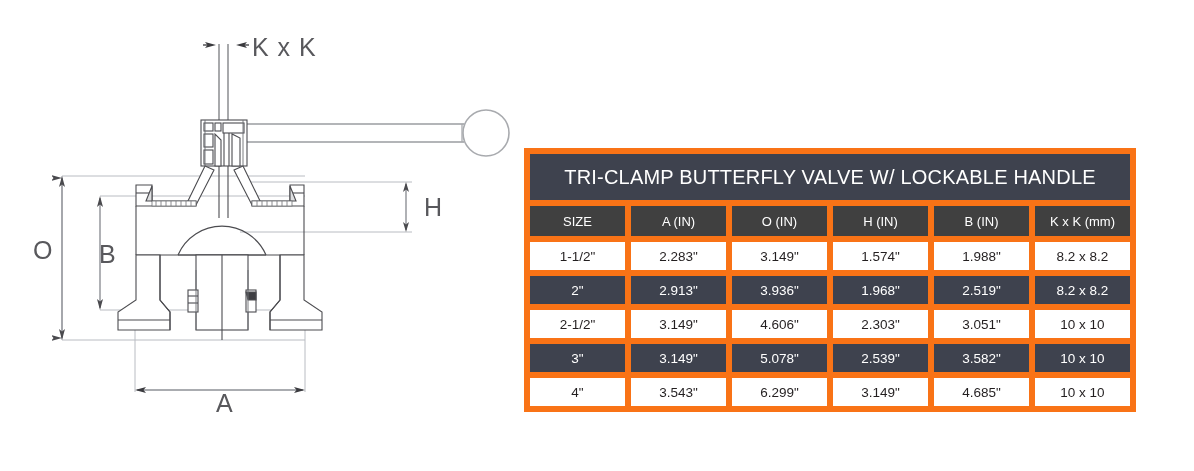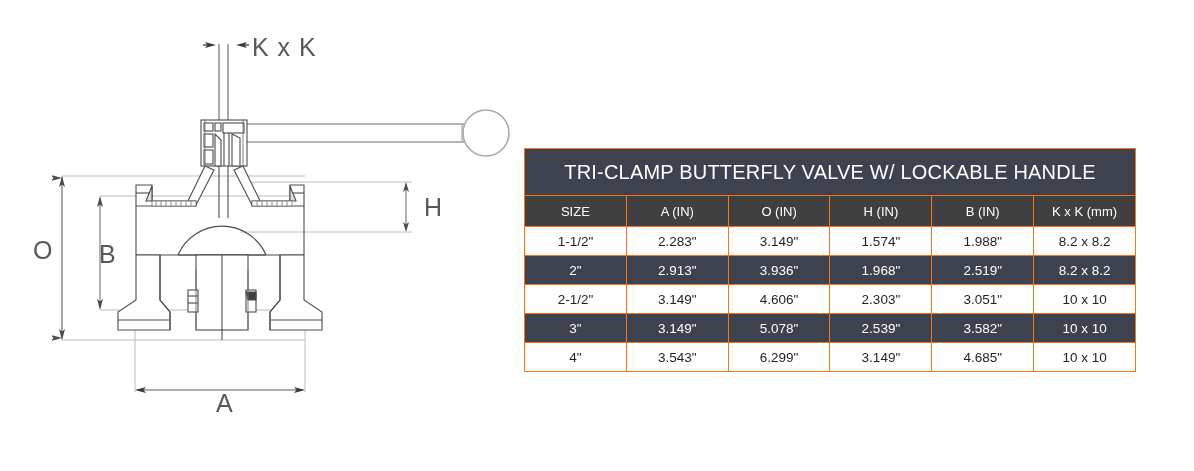--- a/index.html
+++ b/index.html
@@ -49,21 +49,21 @@
     left: 524px;
     top: 148px;
     width: 612px;
   }
   table#spec-table {
     border-collapse: collapse;
     width: 612px;
     table-layout: fixed;
   }
   table#spec-table td, table#spec-table th {
-    border: 1px solid #f97316;
+    border: 6px solid #f97316;
     text-align: center;
     vertical-align: middle;
     font-family: "Liberation Sans", sans-serif;
     font-weight: 400;
   }
   #table-title {
     background: #3e424e;
     color: #ffffff;
     font-size: 20px;
     height: 44px;

